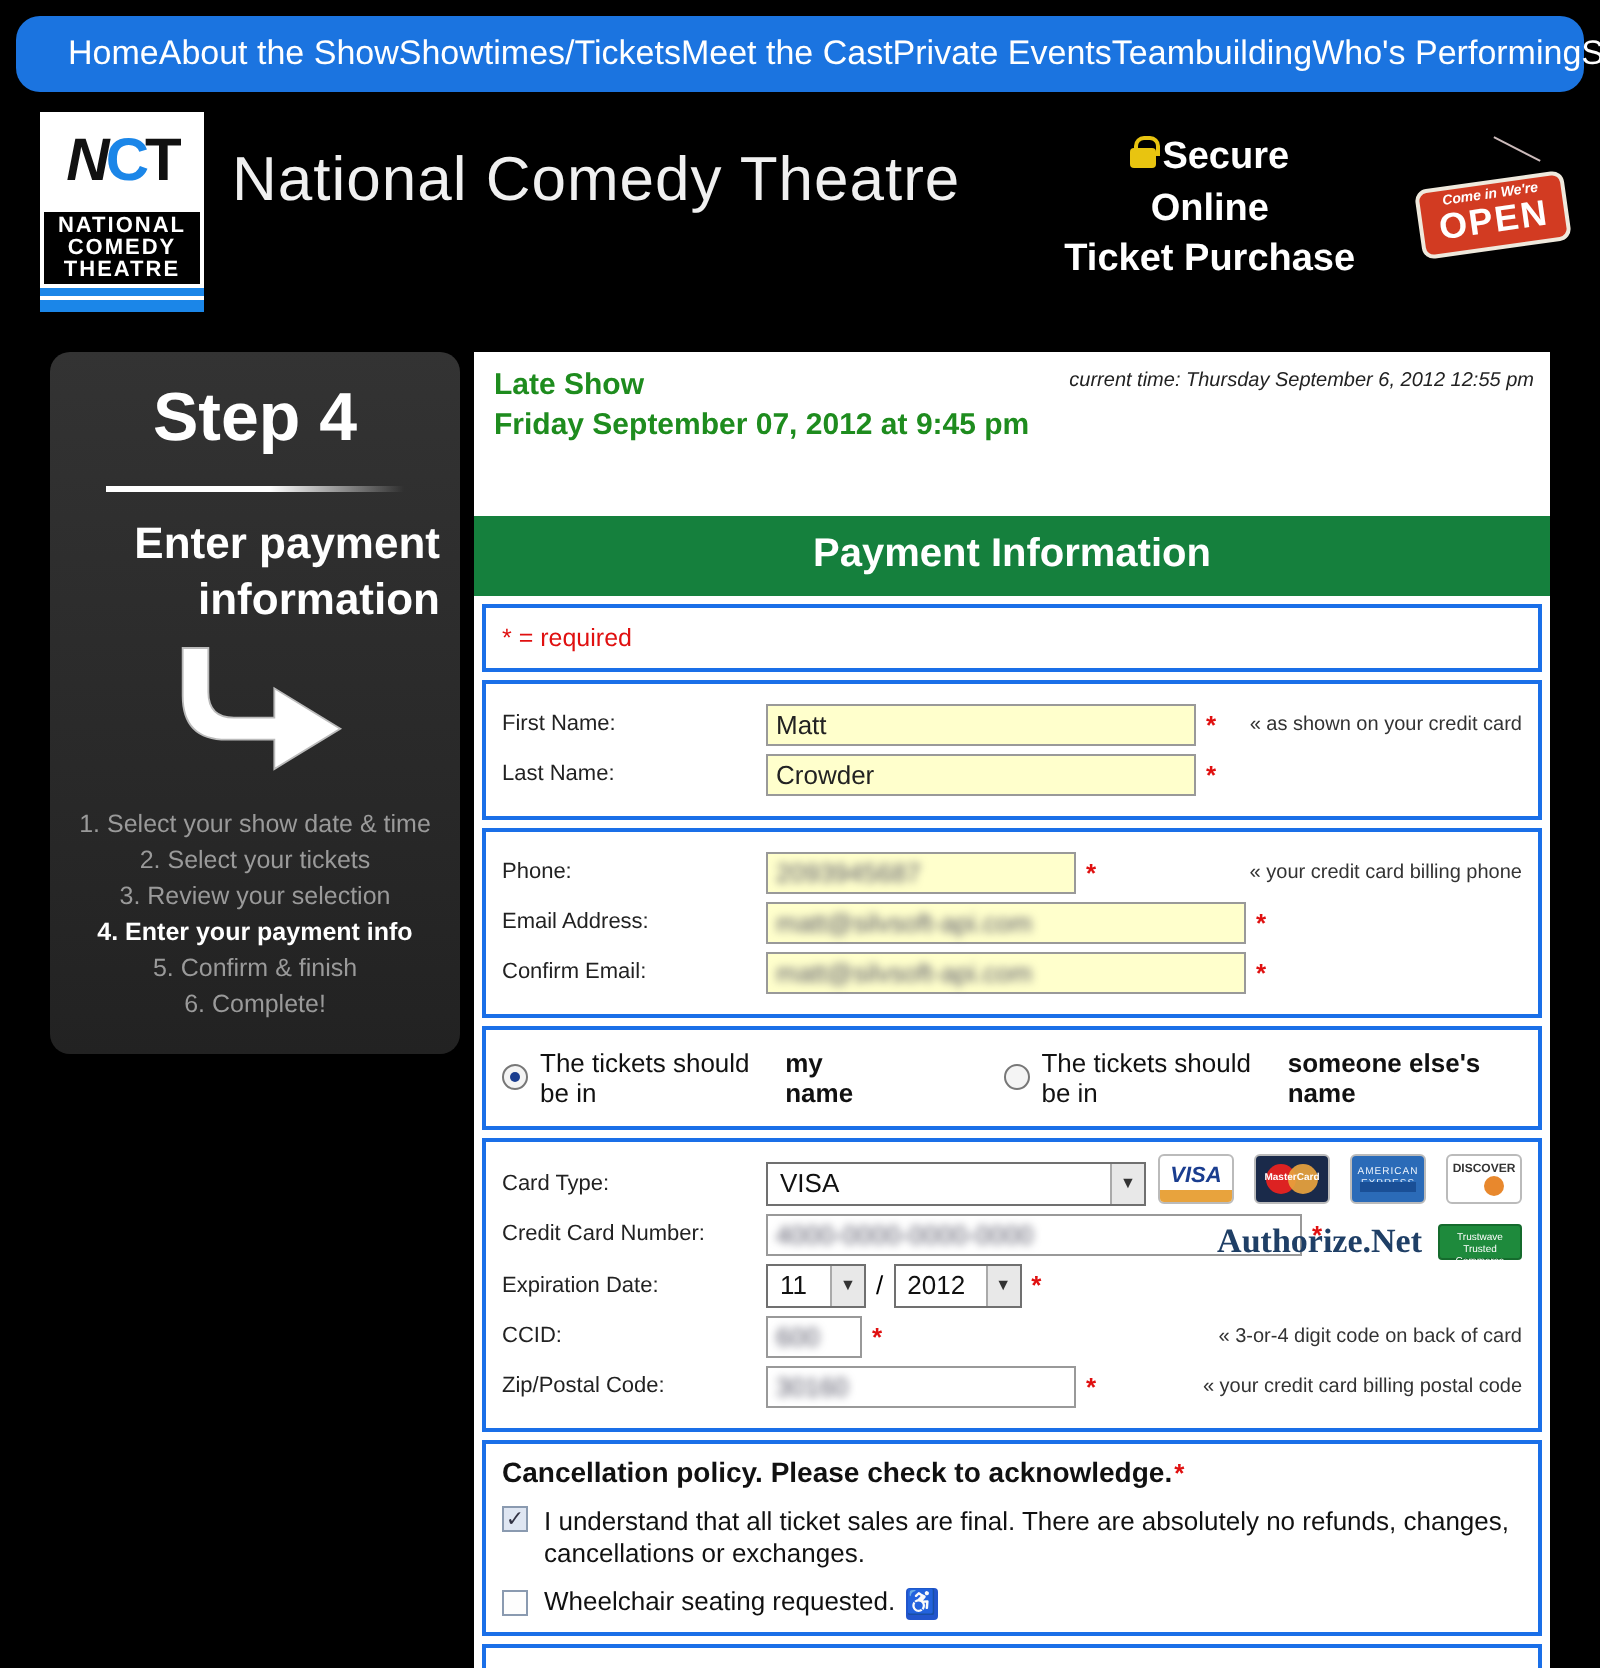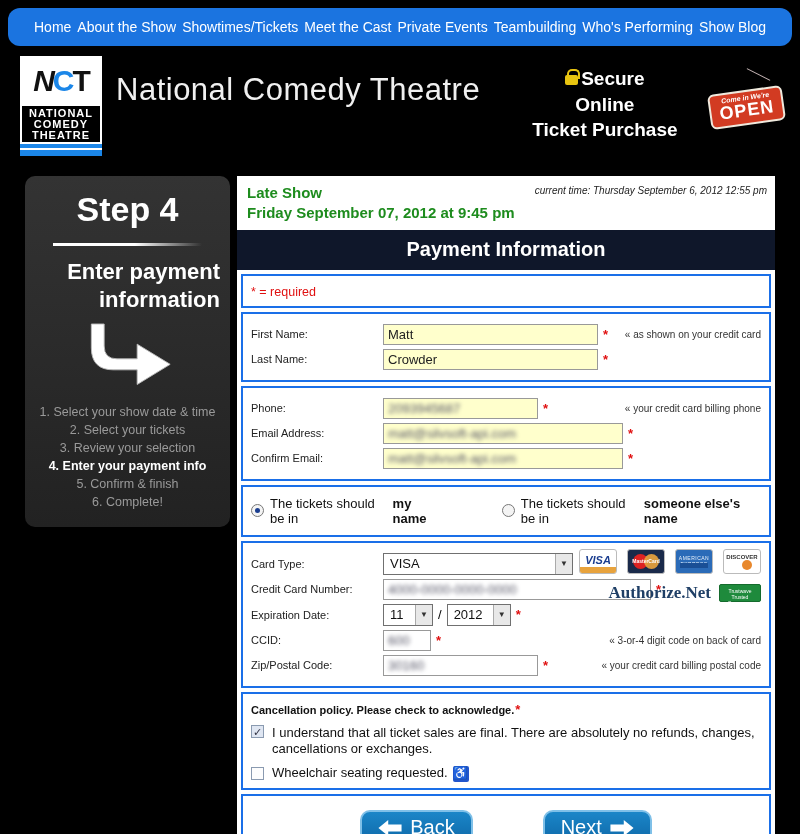--- a/index.html
+++ b/index.html
@@ -6,21 +6,21 @@
   html,body { width:800px; }
   body {
     height:834px; background:#000; overflow:hidden;
     font-family:"Liberation Sans", sans-serif; position:relative;
   }
   
   .nav {
     margin:8px 8px 0 8px; height:38px; background:#1b74e0; border-radius:12px;
     display:flex; align-items:center; justify-content:space-between; padding:0 26px;
   }
-  .nav-item { color:#fff; font-size:14px; cursor:pointer; white-space:nowrap; }
+  .nav-item { color:#fff; font-size:17px; cursor:pointer; white-space:nowrap; }
   
   .header { display:flex; align-items:flex-start; padding:10px 10px 0 20px; height:122px; }
   .logo { width:82px; flex:0 0 82px; }
   .logo-top { background:#fff; height:50px; display:flex; align-items:center; justify-content:center; font-weight:bold; font-size:30px; letter-spacing:-2px; }
   .logo-top .l-n { color:#111; font-style:italic; }
   .logo-top .l-c { color:#1b86e8; }
   .logo-top .l-t { color:#111; }
   .logo-mid { background:#000; border:2px solid #fff; border-top:none; padding:2px 0 1px 0; text-align:center; }
   .logo-mid div { color:#fff; font-weight:bold; font-size:11px; line-height:11px; letter-spacing:1px; }
   .stripe-b { height:4px; background:#1b86e8; }
@@ -48,21 +48,21 @@
   .step-subtitle { color:#fff; font-size:22px; font-weight:bold; line-height:1.25;text-align:right; }
   .step-arrow { margin:6px auto 2px auto; display:block; }
   .steps { margin-top:8px; }
   .steps div { color:#9a9a9a; font-size:12.5px; line-height:18px; }
   .steps div.active { color:#fff; font-weight:bold; }
   
   .main-panel { width:538px; flex:0 0 538px; margin-left:7px; background:#fff; padding-bottom:0; }
   .show-info { display:flex; padding:7px 8px 6px 10px; }
   .show-name { color:#1e8c1e; font-weight:bold; font-size:15px; line-height:1.35; }
   .current-time { margin-left:auto; color:#222; font-size:10px; font-style:italic; padding-top:2px; white-space:nowrap; }
-  .panel-header { background:#0f172a; height:40px; display:flex; align-items:center; justify-content:center; }
+  .panel-header { background:#15803d; height:40px; display:flex; align-items:center; justify-content:center;margin-top:28px; }
   .panel-header span { color:#fff; font-size:20px; font-weight:bold; }
   .section { border:2px solid #1a6fe8; margin:4px 4px 0 4px; padding:6px 8px; background:#fff; }
   .req-note { color:#e01010; font-size:12.5px; }
   .frow { display:flex; align-items:center; margin:4px 0; }
   .flabel { width:132px; flex:0 0 132px; color:#222; font-size:11px; }
   .tinput { background:#ffffcc; border:1px solid #999; height:21px; font-size:13px; padding:0 4px; color:#222; font-family:"Liberation Sans",sans-serif; }
   .winput { background:#fff; border:1px solid #999; height:21px; display:flex; align-items:center; padding:0 4px; }
   .ast { color:#e01010; font-size:13px; font-weight:bold; margin-left:5px; }
   .hint { margin-left:auto; color:#333; font-size:10px; white-space:nowrap; }
   .blurred { filter:blur(2px); color:#556; font-size:13px; white-space:nowrap; overflow:hidden; }
@@ -91,21 +91,21 @@
   .ci-amex { background:#2b6bb8; }
   .ci-amex .ax-t { color:#eaf2fb; font-size:5px; text-align:center; margin-top:5px; letter-spacing:.5px; }
   .ci-amex .ax-bar { position:absolute; bottom:5px; left:4px; right:4px; height:5px; background:#1a4f96; }
   .ci-disc { background:#fff; }
   .ci-disc .d-t { color:#333; font-size:6px; font-weight:bold; text-align:center; margin-top:4px; }
   .ci-disc .d-c { position:absolute; right:8px; bottom:3px; width:10px; height:10px; border-radius:50%; background:#e8882d; }
   .auth-row { display:flex; align-items:center; justify-content:flex-end; gap:8px; margin-top:9px; }
   .auth-logo { font-family:"Liberation Serif", serif; font-weight:bold; font-size:17px; color:#1f3f66; }
   .tw-badge { width:42px; height:18px; background:#1e8a3c; border:1px solid #156b2d; border-radius:2px; color:#fff; font-size:5px; text-align:center; line-height:6px; padding-top:3px; }
   
-  .cxl-title { font-size:11px; font-weight:bold; color:#111; }
+  .cxl-title { font-size:14px; font-weight:bold; color:#111; }
   .cxl-row { display:flex; align-items:flex-start; margin-top:7px; font-size:13px; color:#111; line-height:1.3; }
   .wheel { display:inline-flex; width:16px; height:16px; background:#2255cc; color:#fff; font-size:12px; align-items:center; justify-content:center; border-radius:2px; margin-left:5px; vertical-align:middle; }
   
   .btn-row { display:flex; justify-content:center; gap:70px; padding:8px 0 10px 0; }
   .btn {
     background:linear-gradient(#1b86c8,#0e68a8); border:2px solid #7fc0e8; border-radius:10px;
     color:#fff; font-size:20px; display:flex; align-items:center; gap:8px; padding:4px 16px; cursor:pointer;
   }
   .bold { font-weight:bold; }
 </style>

